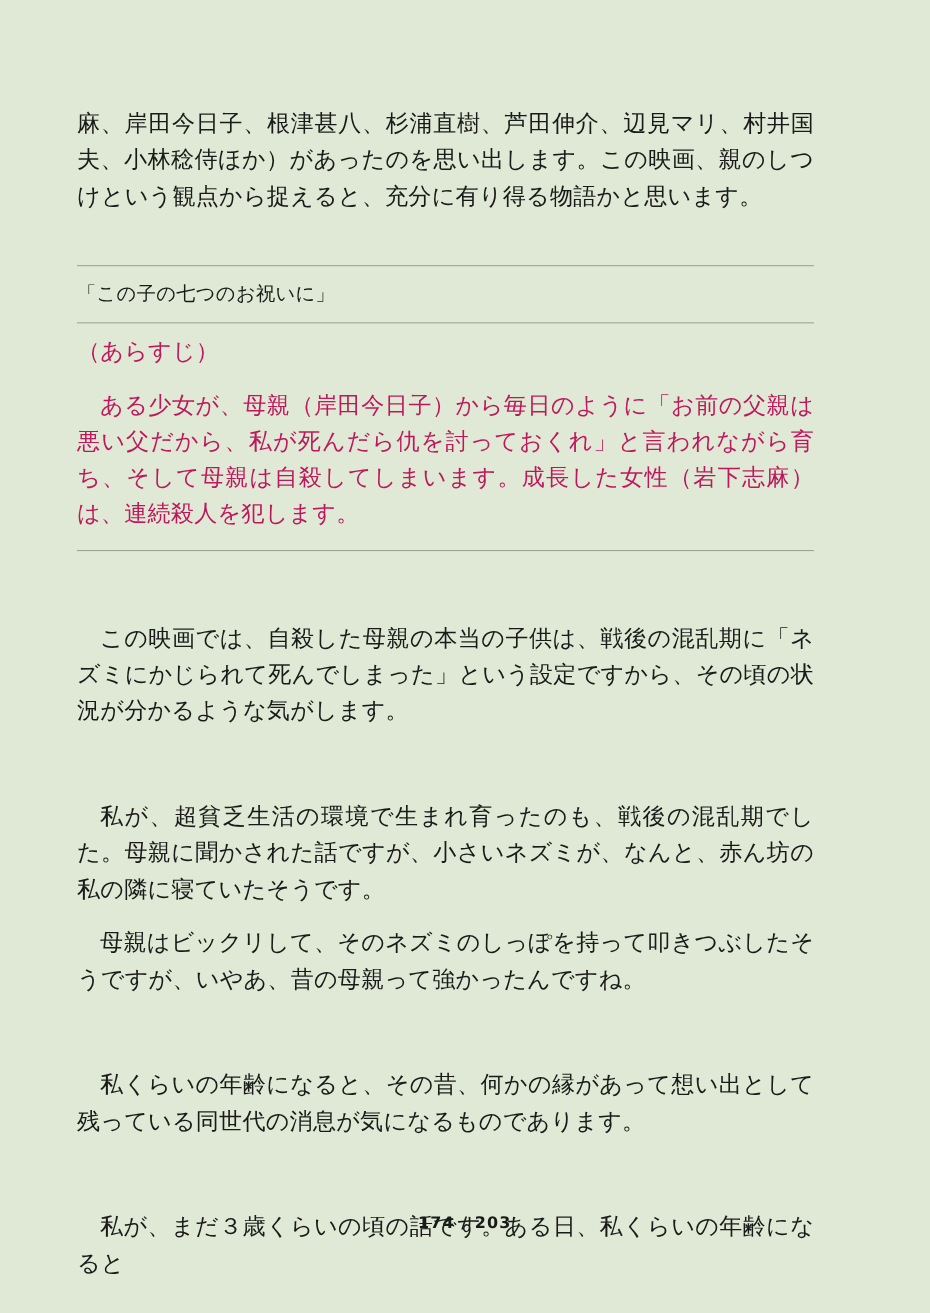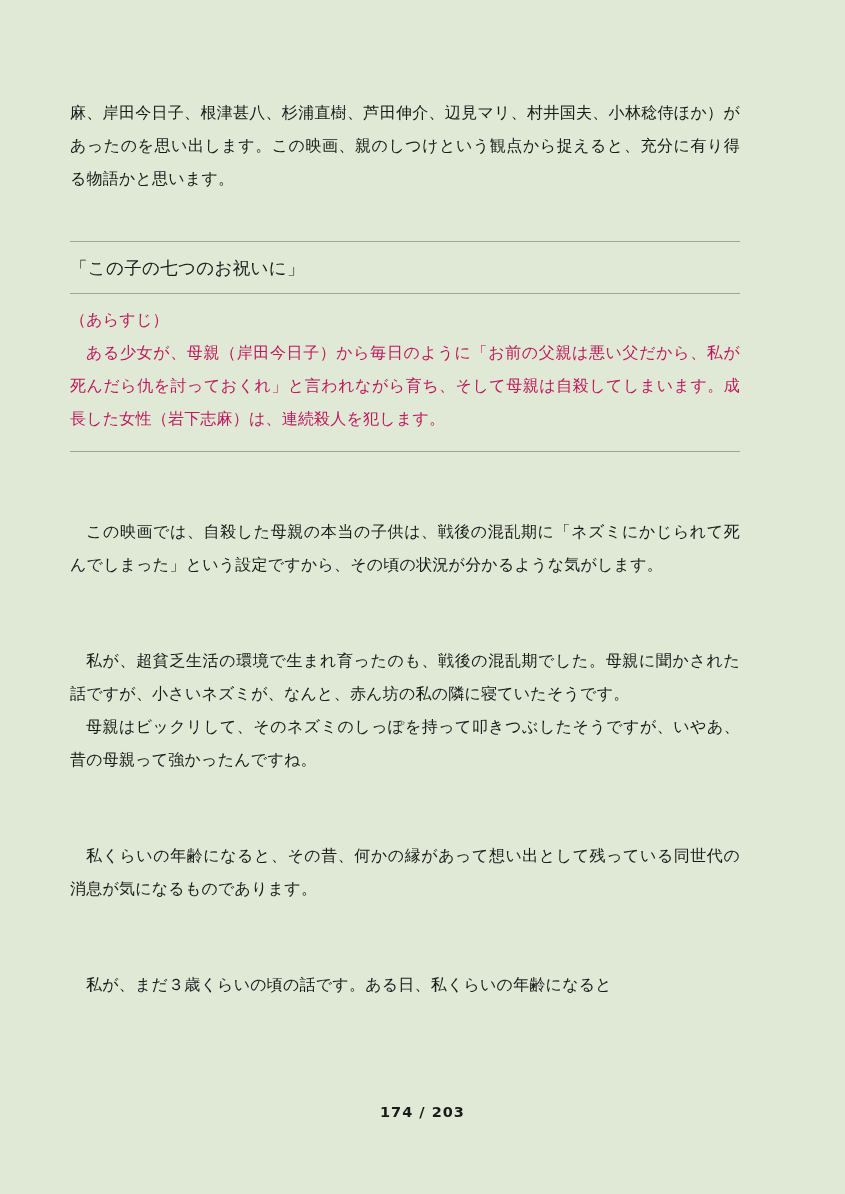--- a/index.html
+++ b/index.html
@@ -18,29 +18,29 @@
   .page {
     position: absolute;
     left: 0;
     top: 0;
     width: 845px;
     height: 1194px;
     box-sizing: border-box;
     padding: 96px 105px 0 70px;
   }
   .para {
-    font-size: 16px;
+    font-size: 21px;
     line-height: 33px;
     letter-spacing: 0.2px;
     margin: 0;
     text-align: justify;
     text-justify: inter-character;
   }
   .para + .para {
-    margin-top: 0;
+    margin-top: 16px;
   }
   .indent {
     text-indent: 1em;
     margin-top: 30px;
   }
   .gap-lg {
     height: 46px;
   }
   .gap-md {
     height: 33px;

